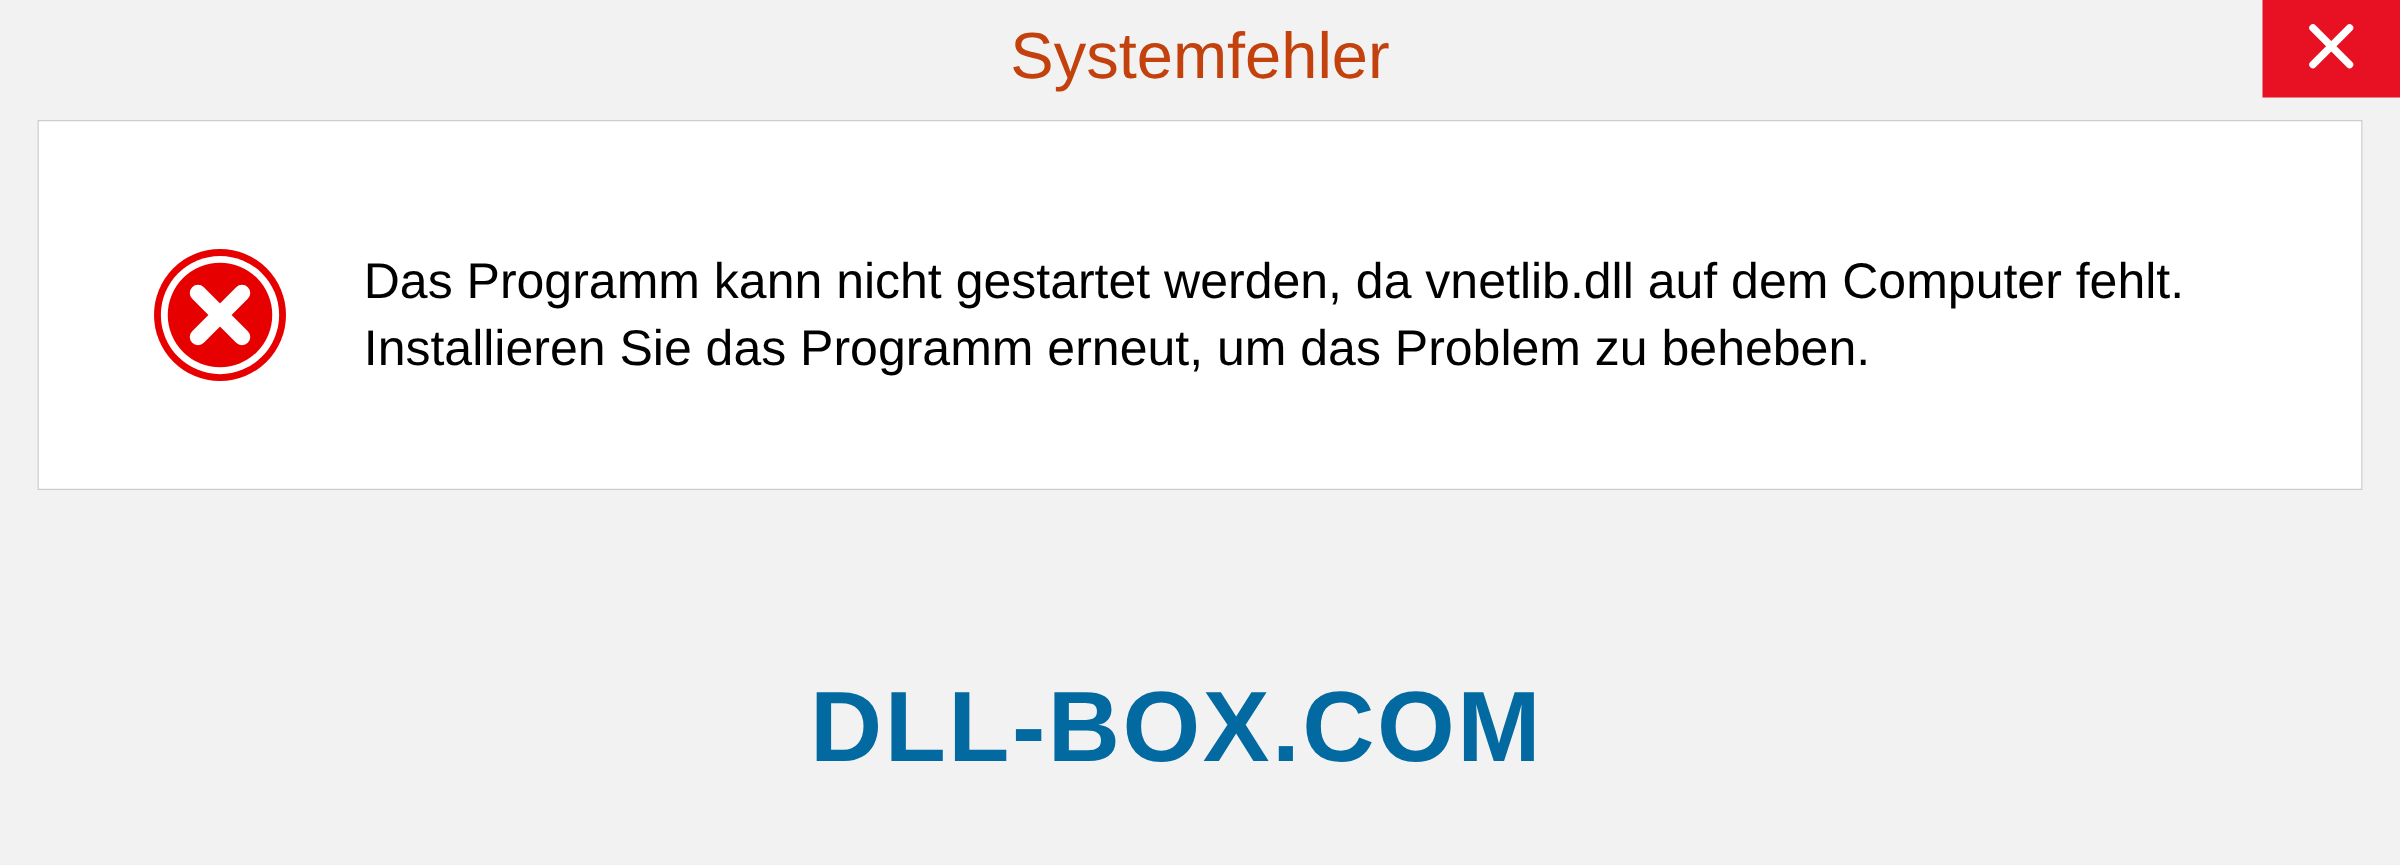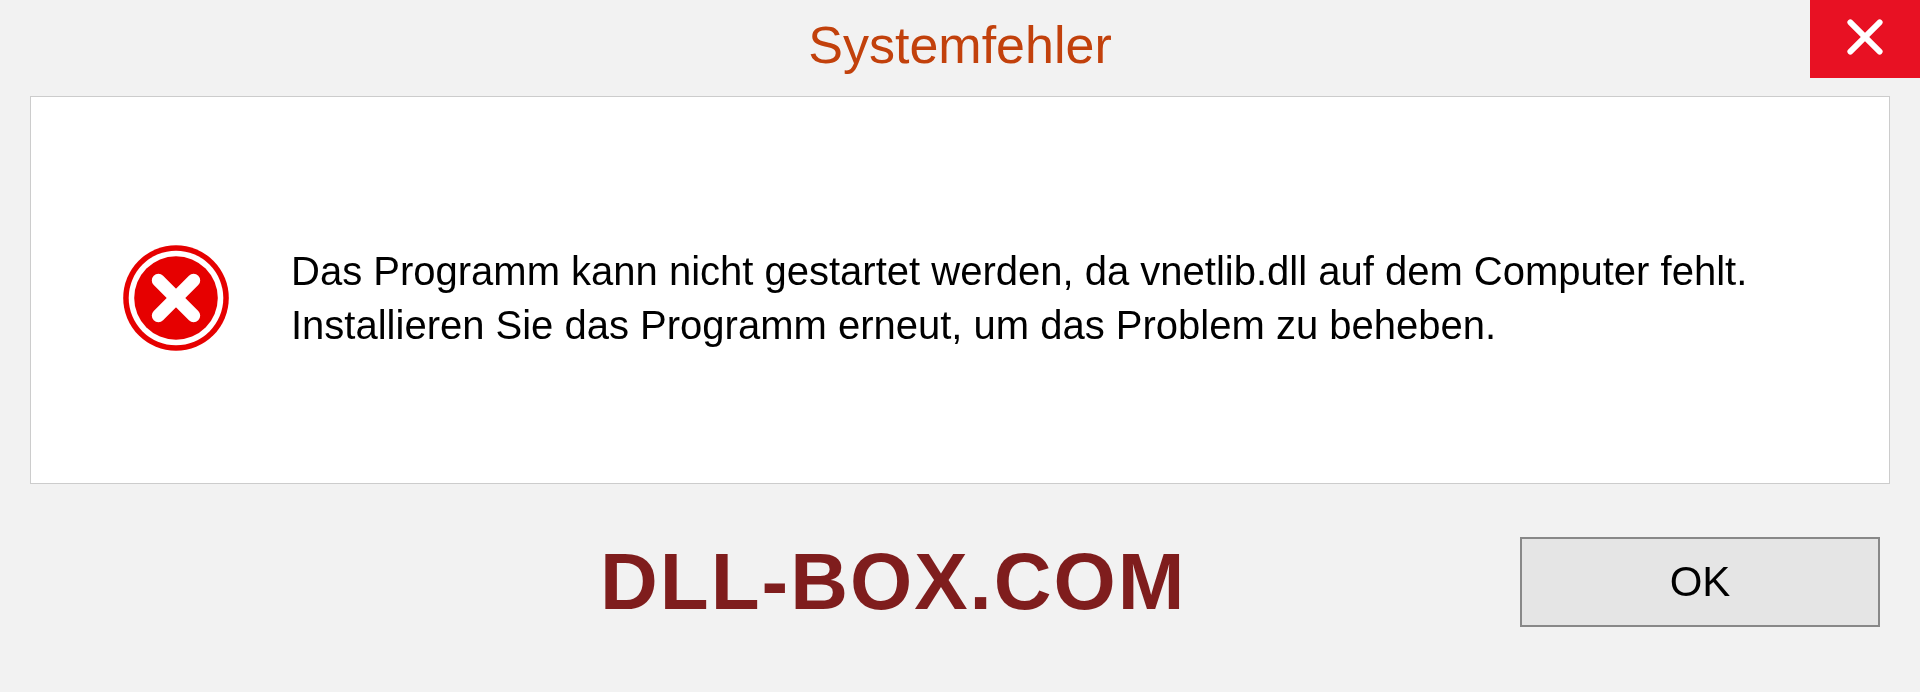--- a/index.html
+++ b/index.html
@@ -33,21 +33,21 @@
     display: flex;
     align-items: center;
     justify-content: center;
     cursor: pointer;
   }
   .close-btn svg { width: 44px; height: 44px; }
   .content-box {
     margin: 6px 30px 0 30px;
     background: #fff;
     border: 1px solid #ccc;
-    height: 388px;
+    height: 296px;
     display: flex;
     align-items: center;
     padding: 15px 50px 0 90px;
     gap: 60px;
   }
   .error-icon {
     width: 110px;
     height: 110px;
     flex-shrink: 0;
   }
@@ -65,24 +65,25 @@
     right: 0;
     height: 190px;
     display: flex;
     align-items: center;
     justify-content: space-between;
     padding: 0 40px 30px 0;
   }
   .watermark {
     font-size: 80px;
     font-weight: 900;
-    color: #7f1d1d;
+    color: #0369a1;
     letter-spacing: 2px;
     padding-left: 600px;
     font-family: Arial, sans-serif;
+    margin-left: 48px;
   }
   .ok-btn {
     width: 360px;
     height: 90px;
     background: #e5e5e5;
     border: 2px solid #888;
     font-size: 42px;
     color: #000;
     display: flex;
     align-items: center;
@@ -114,16 +115,13 @@
       <circle cx="50" cy="50" r="38" fill="#e60000"></circle>
       <line x1="34" y1="34" x2="66" y2="66" stroke="#fff" stroke-width="12" stroke-linecap="round"></line>
       <line x1="66" y1="34" x2="34" y2="66" stroke="#fff" stroke-width="12" stroke-linecap="round"></line>
     </svg>
   </div>
   <div class="message">Das Programm kann nicht gestartet werden, da vnetlib.dll auf dem Computer fehlt. Installieren Sie das Programm erneut, um das Problem zu beheben.</div>
 </div>
 
 <div class="footer">
   <div class="watermark">DLL-BOX.COM</div>
-  <div class="ok-btn">
-    <span>OK</span>
-  </div>
 </div>
 
 </body></html>

